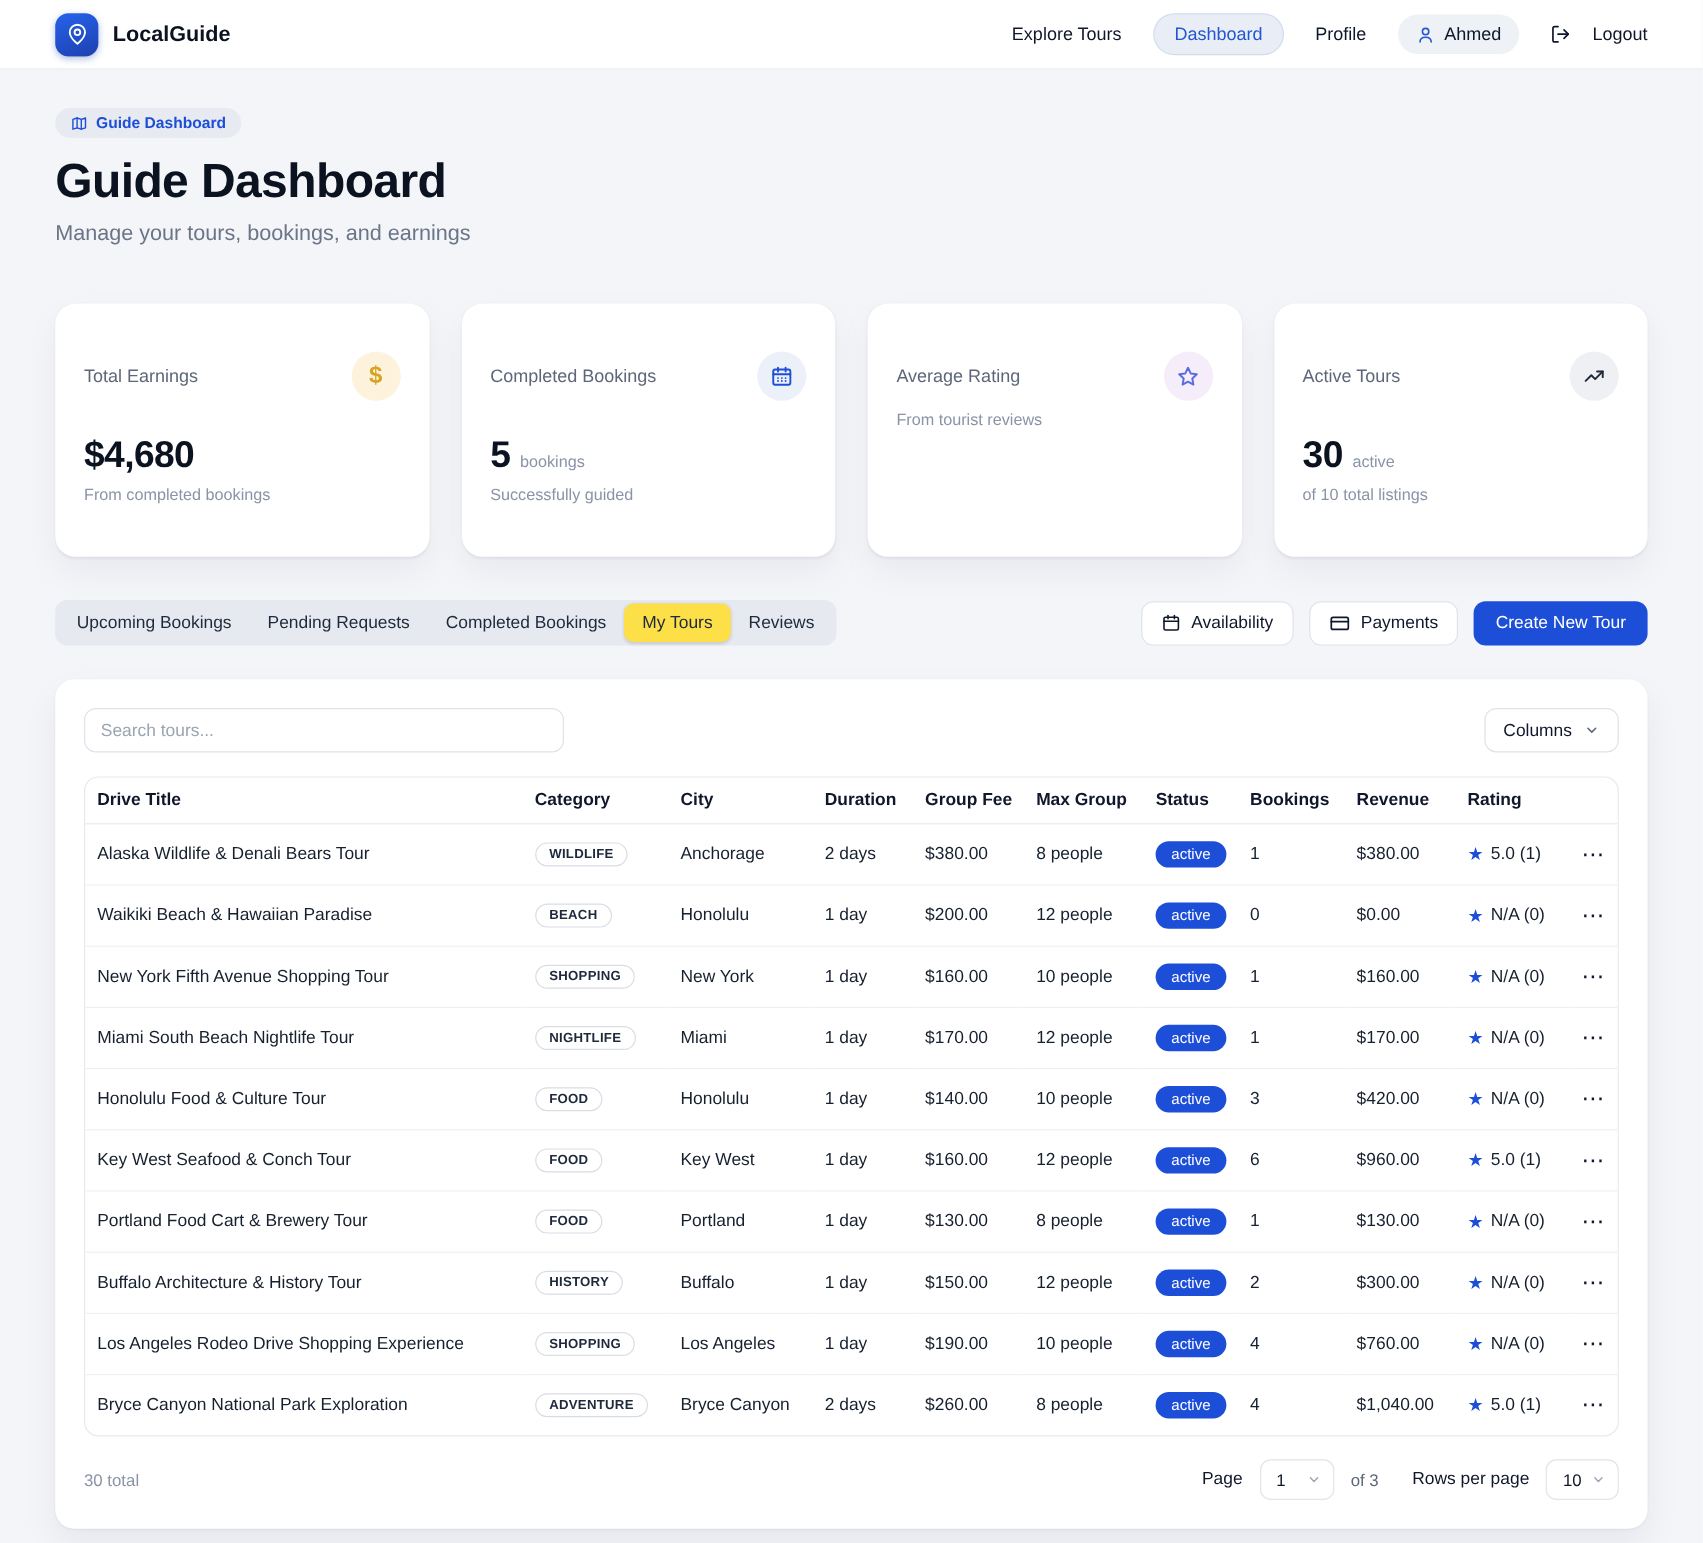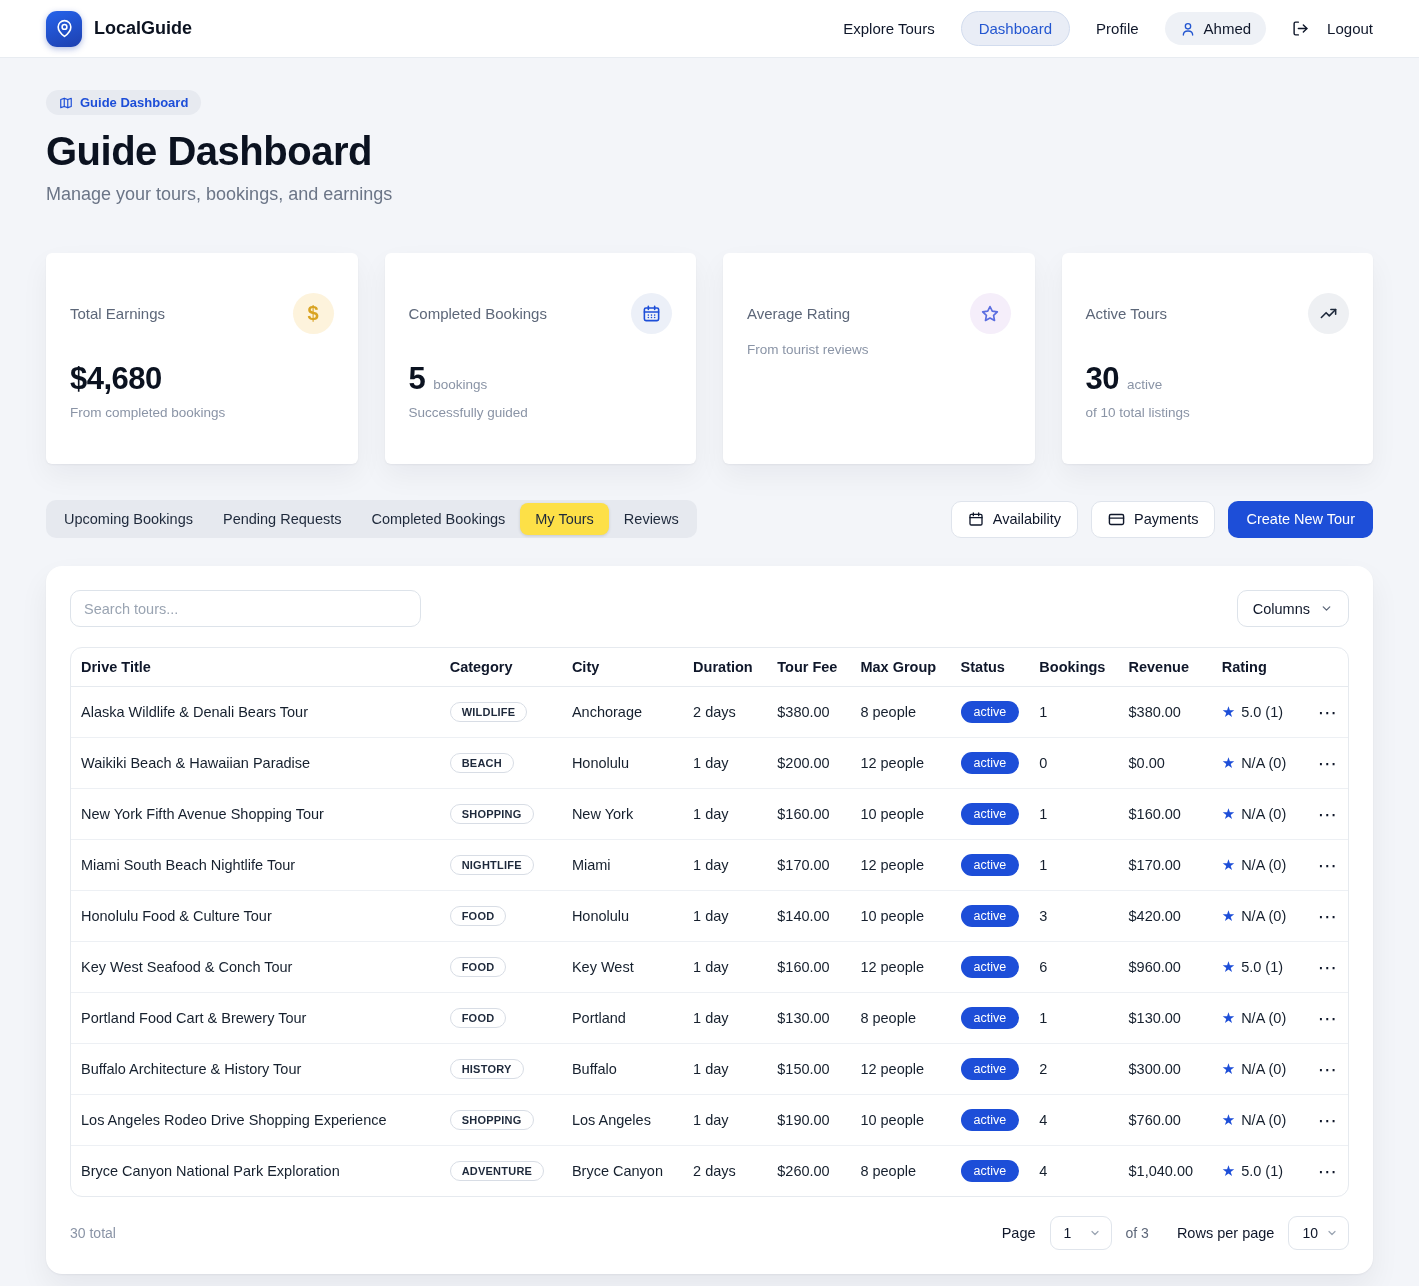--- a/index.html
+++ b/index.html
@@ -45,21 +45,21 @@
     display:inline-flex; align-items:center; gap:7px;
     background:#e7eaf0; border-radius:999px; padding:5px 13px;
     font-size:13px; font-weight:600; color:#1d4ed8;
   }
   h1.page-title { font-size:40px; font-weight:800; color:#0b1220; margin:14px 0 10px; letter-spacing:-0.5px; }
   .page-subtitle { font-size:18px; color:#6b7587; }
 
   
   .stats-grid { display:grid; grid-template-columns:repeat(4,1fr); gap:27px; margin-top:48px; }
   .stat-card {
-    background:#ffffff; border-radius:6px; padding:40px 24px 44px;
+    background:#ffffff; border-radius:17px; padding:40px 24px 44px;
     box-shadow:0 1px 2px rgba(15,23,42,.05), 0 12px 28px rgba(15,23,42,.05);
   }
   .stat-top { display:flex; align-items:center; justify-content:space-between; }
   .stat-label { font-size:15px; color:#5d6779; }
   .stat-icon { width:41px; height:41px; border-radius:999px; display:flex; align-items:center; justify-content:center; }
   .stat-icon.amber  { background:#fdf3dc; color:#d9a321; font-size:20px; font-weight:700; }
   .stat-icon.blue   { background:#ecf0f8; color:#1d4ed8; }
   .stat-icon.purple { background:#f5eefa; color:#5b6ee0; }
   .stat-icon.gray   { background:#eef0f3; color:#1e293b; }
   .stat-value-row { margin-top:27px; display:flex; align-items:baseline; gap:8px; }
@@ -85,21 +85,21 @@
     font-family:"Liberation Sans", sans-serif;
   }
 
   
   .panel {
     background:#ffffff; border-radius:16px; margin:28px 0 30px; padding:24px;
     box-shadow:0 1px 2px rgba(15,23,42,.05), 0 14px 30px rgba(15,23,42,.06);
   }
   .panel-top { display:flex; align-items:center; justify-content:space-between; margin-bottom:20px; }
   .search-input {
-    width:351px; height:37px; border:1px solid #dde3ea; border-radius:10px;
+    width:400px; height:37px; border:1px solid #dde3ea; border-radius:10px;
     padding:0 13px; font-size:14.5px; color:#0f172a; outline:none;
     font-family:"Liberation Sans", sans-serif; background:#fff;
   }
   .search-input::placeholder { color:#9aa4b2; }
   .columns-btn {
     display:inline-flex; align-items:center; gap:10px; background:#fff;
     border:1px solid #dde3ea; border-radius:10px; height:37px; padding:0 15px;
     font-size:14.5px; font-weight:500; color:#0f172a; cursor:pointer;
   }
 
@@ -315,21 +315,21 @@
     </div>
 
     <div class="table-wrap">
       <table class="tours">
         <thead>
             <tr>
               <th>Drive Title</th>
               <th>Category</th>
               <th>City</th>
               <th>Duration</th>
-              <th>Tour Fee</th>
+              <th>Group Fee</th>
               <th>Max Group</th>
               <th>Status</th>
               <th>Bookings</th>
               <th>Revenue</th>
               <th>Rating</th>
               <th></th>
             </tr>
           </thead>
         <tbody>
             <tr>

